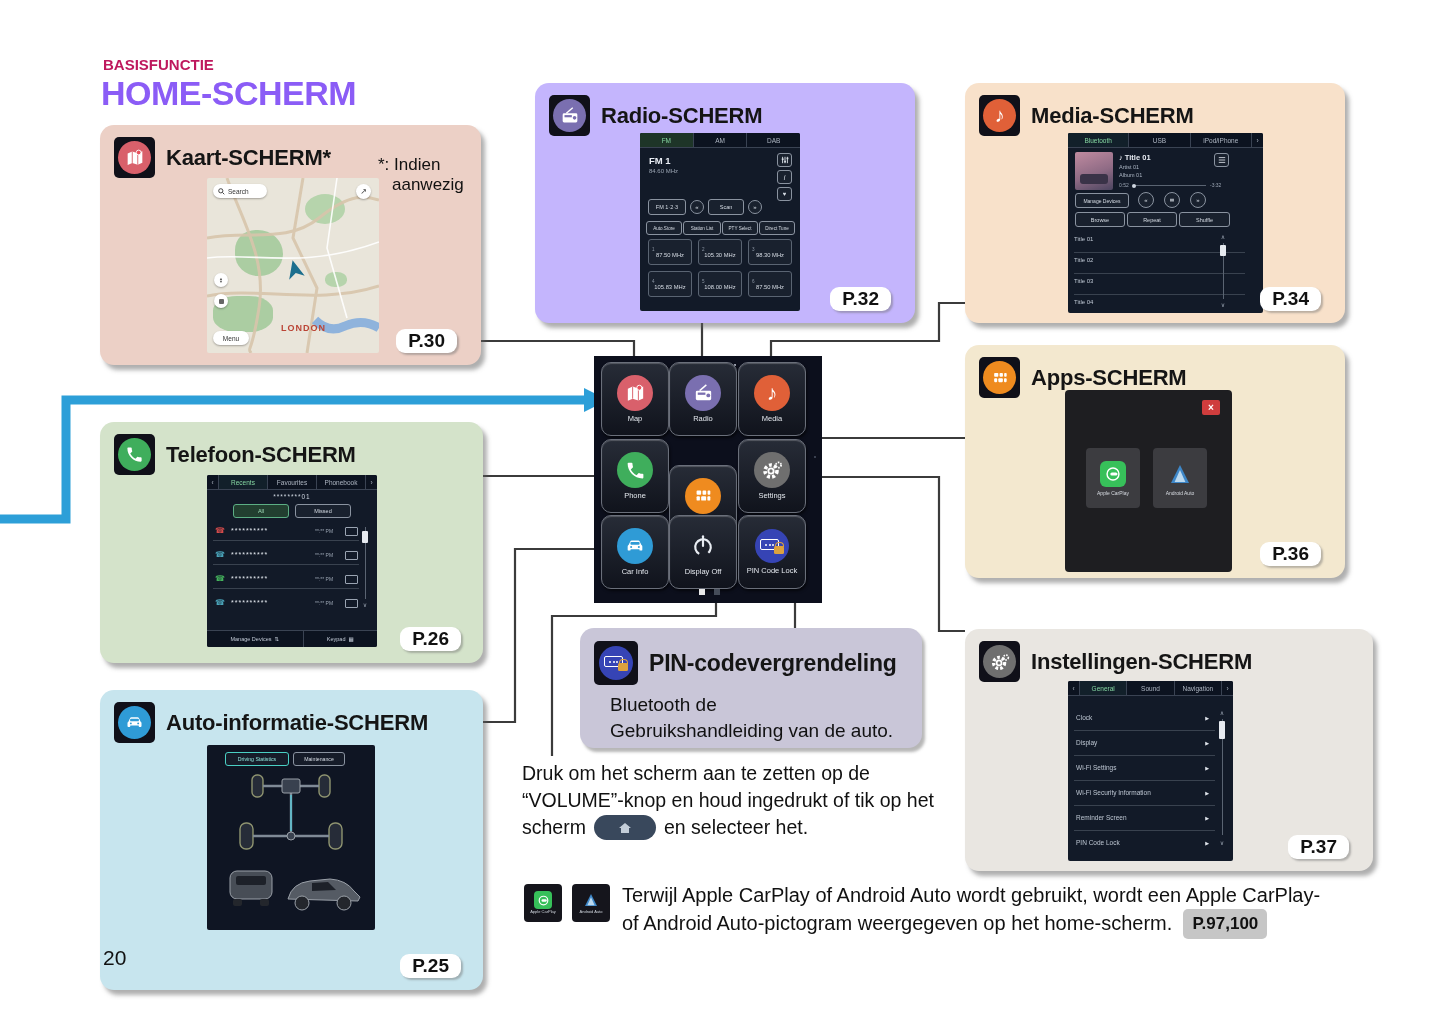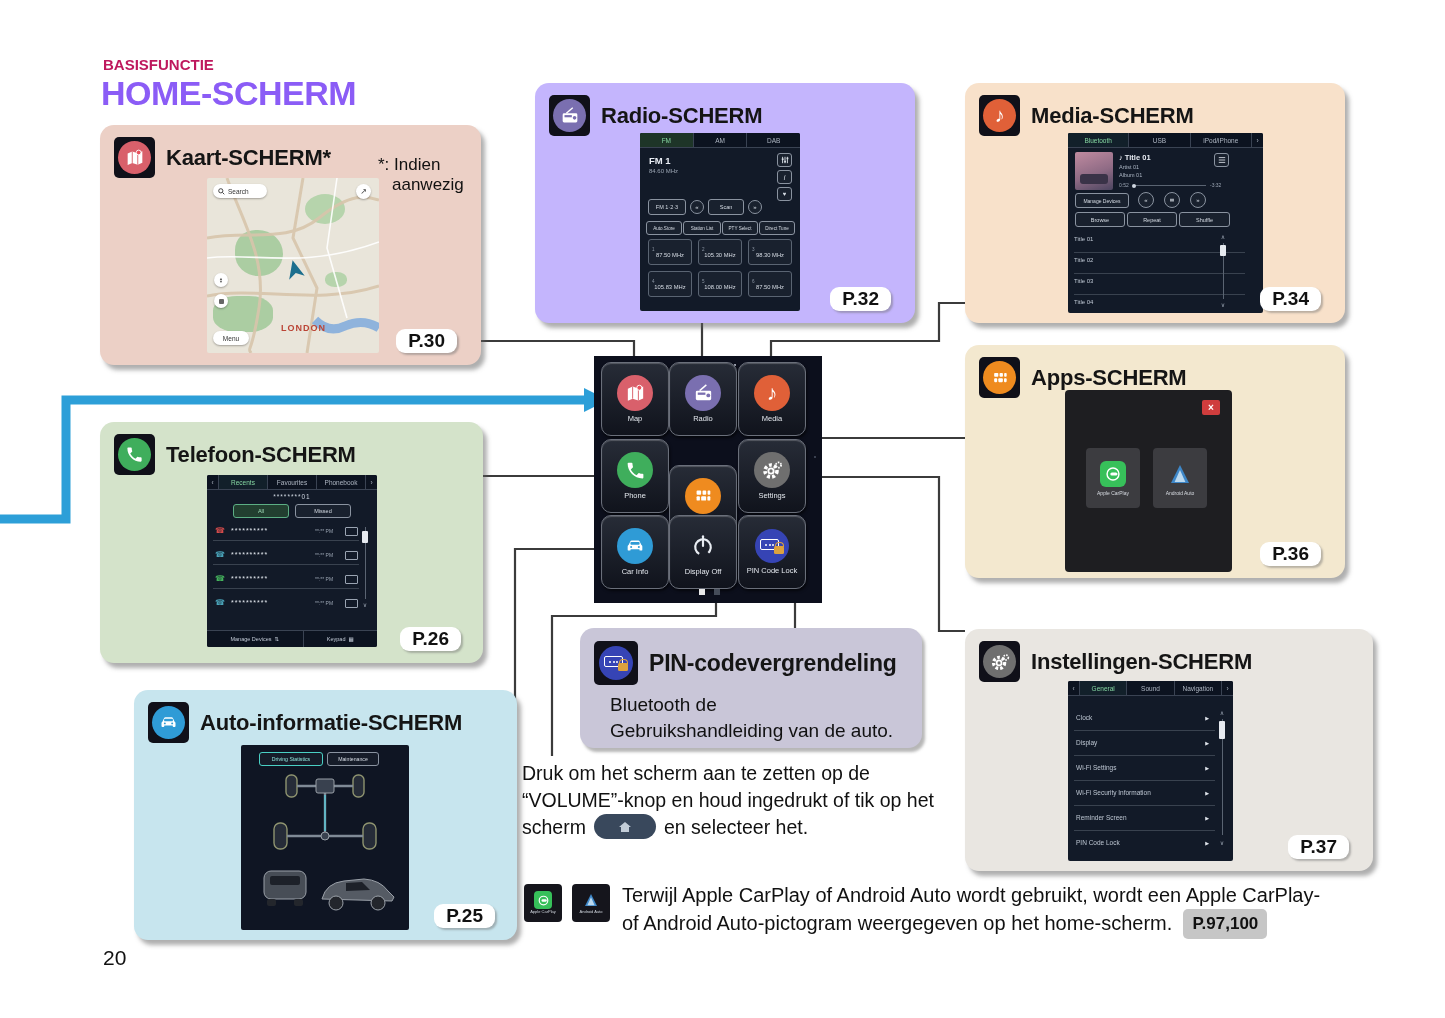--- a/index.html
+++ b/index.html
@@ -354,21 +354,21 @@
           </div>
         <div style="flex:1;display:flex;align-items:center;justify-content:center;gap:3px;font-size:5.5px;color:#c2cad6;">
             <span>Keypad</span>
             <span>▦</span>
           </div>
       </div>
     </div>
     <div class="pref" style="right:22px;bottom:12px;">P.26</div>
   </div>
 
-  <div class="panel" style="left:100px;top:690px;width:383px;height:250px;background:#c7e5ee;margin-left:34px;">
+  <div class="panel" style="left:100px;top:690px;width:383px;height:300px;background:#c7e5ee;">
     <div class="phead">
       <div class="itile">
         <div class="circ" style="width:33px;height:33px;background:#2f9bd6;">
           <svg width="21" height="21" viewBox="0 0 24 24">
               <path d="M5 11l2-4.2c.3-.5.8-.8 1.4-.8h7.2c.6 0 1.1.3 1.4.8L19 11c.6.2 1 .8 1 1.5V16c0 .6-.4 1-1 1h-1.2c-.6 0-1-.4-1-1v-.5H7.2V16c0 .6-.4 1-1 1H5c-.6 0-1-.4-1-1v-3.5c0-.7.4-1.3 1-1.5z" fill="#fff"></path>
               <rect x="7" y="7.6" width="10" height="3" rx="1" fill="#2f9bd6"></rect>
               <circle cx="7.8" cy="13" r="1.1" fill="#2f9bd6"></circle>
               <circle cx="16.2" cy="13" r="1.1" fill="#2f9bd6"></circle>
             </svg>
         </div>
@@ -581,21 +581,21 @@
       </div>
       <div class="glabel">PIN Code Lock</div>
     </div>
     <div class="dot" style="left:105px;top:233px;background:#e8e8e8;"></div>
     <div class="dot" style="left:120px;top:233px;background:#454c59;"></div>
   </div>
 
   <div class="note" style="left:522px;top:760px;">
     <div>Druk om het scherm aan te zetten op de</div>
     <div>“VOLUME”-knop en houd ingedrukt of tik op het</div>
-    <div style="display:flex;align-items:flex-start;">
+    <div style="display:flex;align-items:center;">
       <span>scherm</span>
       <span class="homepill">
         <svg width="16" height="12" viewBox="0 0 16 12">
             <path d="M8 1 L14 6 H12 V11 H4 V6 H2 Z" fill="#c3cdd8"></path>
           </svg>
       </span>
       <span>en selecteer het.</span>
     </div>
   </div>
 

